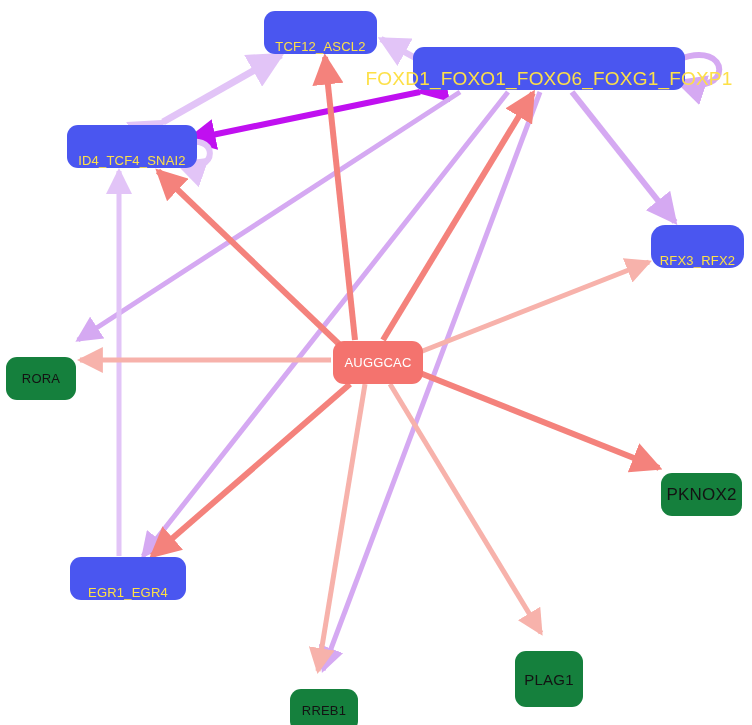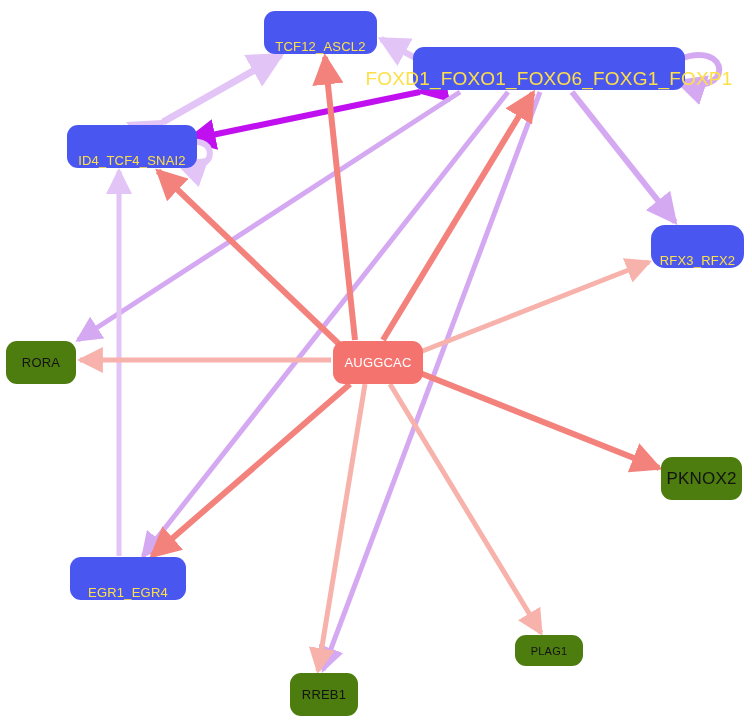--- a/index.html
+++ b/index.html
@@ -38,22 +38,23 @@
   }
   .node-label {
     pointer-events: none;
   }
   .node.tf-strong {
     background: #4a56f0;
     color: #fde047;
     align-items: flex-end;
   }
   .node.tf-light {
-    background: #4d7c0f;
+    background: #15803d;
     color: #131313;
+    margin-top: 16px;
   }
   .node.motif {
     background: #f4736e;
     color: #ffffff;
   }
 </style>
 </head>
 <body>
 
 <div id="graph-canvas">
@@ -119,20 +120,20 @@
       </div>
       <div class="node motif" style="left: 333px; top: 341px; width: 90px; height: 43px; font-size: 13px;">
         <span class="node-label">AUGGCAC</span>
       </div>
       <div class="node tf-light" style="left: 661px; top: 457px; width: 81px; height: 43px; font-size: 17px;">
         <span class="node-label">PKNOX2</span>
       </div>
       <div class="node tf-strong" style="left: 70px; top: 557px; width: 116px; height: 43px; font-size: 13px;">
         <span class="node-label">EGR1_EGR4</span>
       </div>
-      <div class="node tf-light" style="left: 515px; top: 635px; width: 68px; height: 31px; font-size: 11px;">
+      <div class="node tf-light" style="left: 515px; top: 635px; width: 68px; height: 56px; font-size: 15px;">
         <span class="node-label">PLAG1</span>
       </div>
       <div class="node tf-light" style="left: 290px; top: 673px; width: 68px; height: 43px; font-size: 13px;">
         <span class="node-label">RREB1</span>
       </div>
     </div>
 </div>
 
 </body></html>

